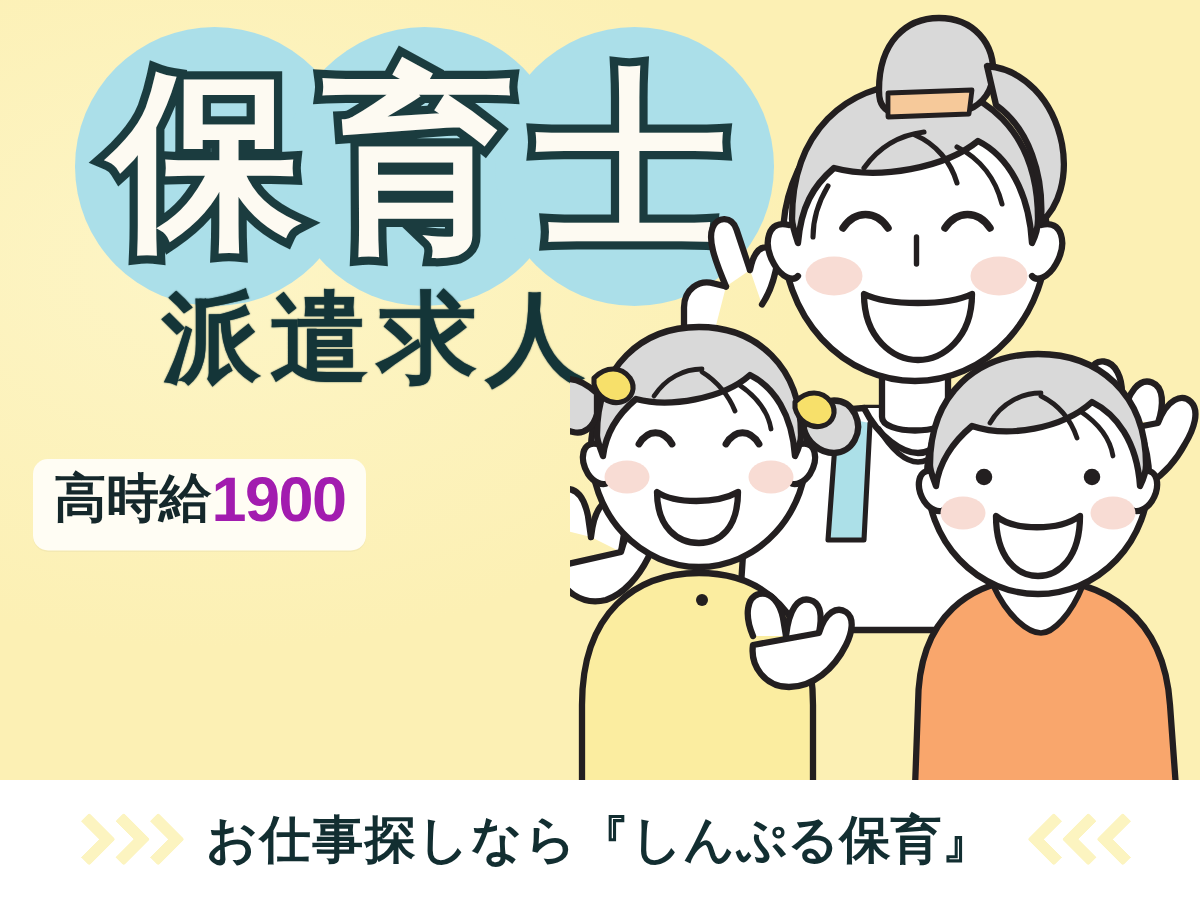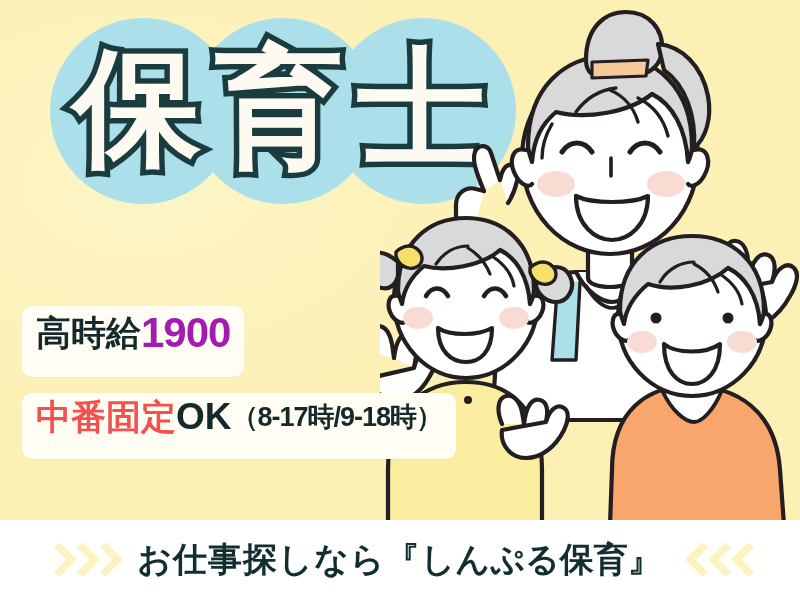--- a/index.html
+++ b/index.html
@@ -95,21 +95,21 @@
     flex-direction: column;
     gap: 16px;
     z-index: 6;
   }
   .badge {
     display: inline-flex;
     align-items: center;
     align-self: flex-start;
     background: #fffdf4;
     border-radius: 10px;
-    padding: 5px 14px 22px 14px;
+    padding: 5px 14px 12px 14px;
     font-size: 35px;
     line-height: 1.05;
     font-weight: bold;
     color: #15282b;
     white-space: nowrap;
     letter-spacing: 0px;
     box-shadow: 0 1px 0 rgba(0,0,0,0.03);
   }
   .badge .hl {
     color: #f2514e;
@@ -344,33 +344,29 @@
         <ellipse cx="262" cy="342" rx="15" ry="11" fill="#f8dcd4" stroke="none"></ellipse>
         <ellipse cx="362" cy="342" rx="15" ry="11" fill="#f8dcd4" stroke="none"></ellipse>
 
         <path d="M284 344 C284 372 298 384 312 384 C326 384 340 372 340 344
                  C326 354 296 354 284 344 Z" fill="#ffffff"></path>
       </g>
     </svg>
   </div>
 
   <div class="title-main">保育士</div>
+  <div class="title-sub">派遣求人</div>
 
   <div class="badges">
 
     <div class="badge">
       <span>高時給</span>
         <span class="num">1900</span>
     </div>
 
-    <div class="badge">
-      <span class="hl">中番固定</span>
-        <span class="ok">OK</span>
-        <span class="paren">（8-17時/9-18時）</span>
-    </div>
 
 
   </div>
 
   <div class="banner">
     <div class="chev-group">
       <span class="chev"></span>
       <span class="chev"></span>
       <span class="chev"></span>
     </div>

